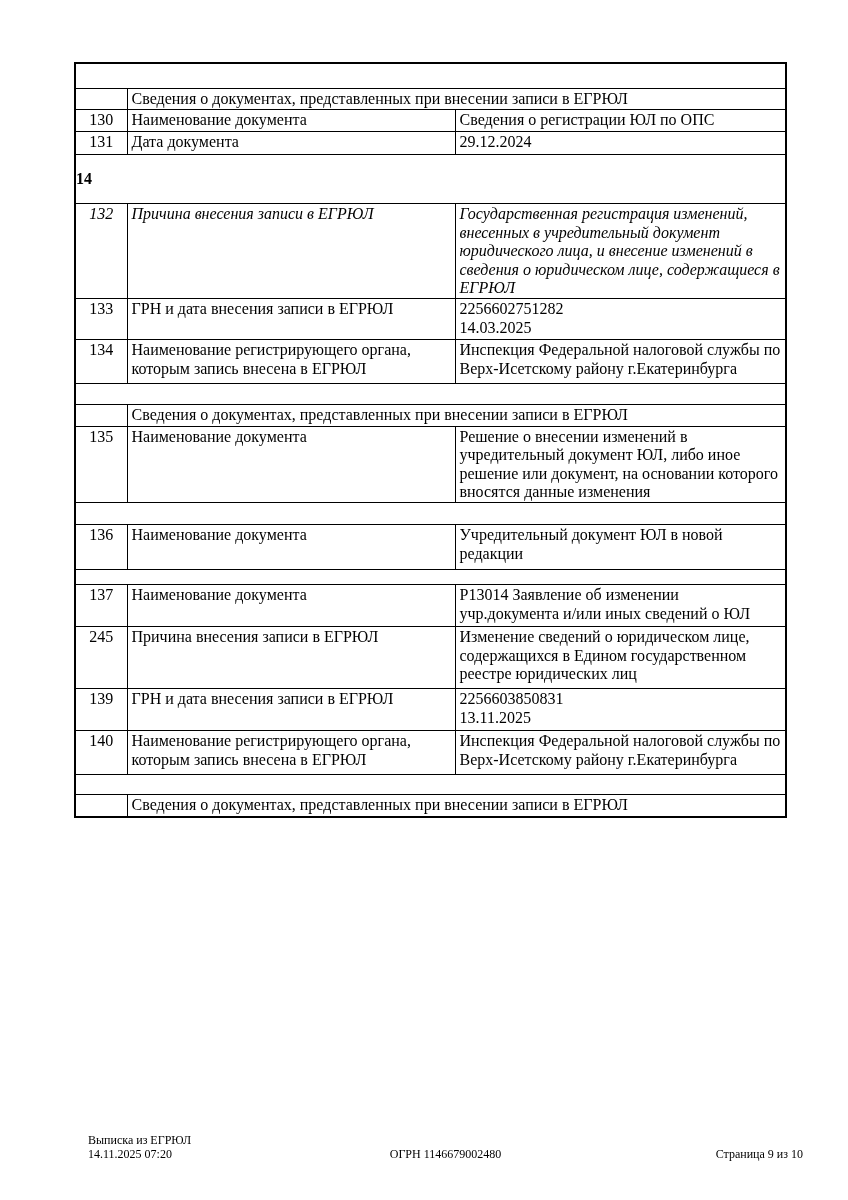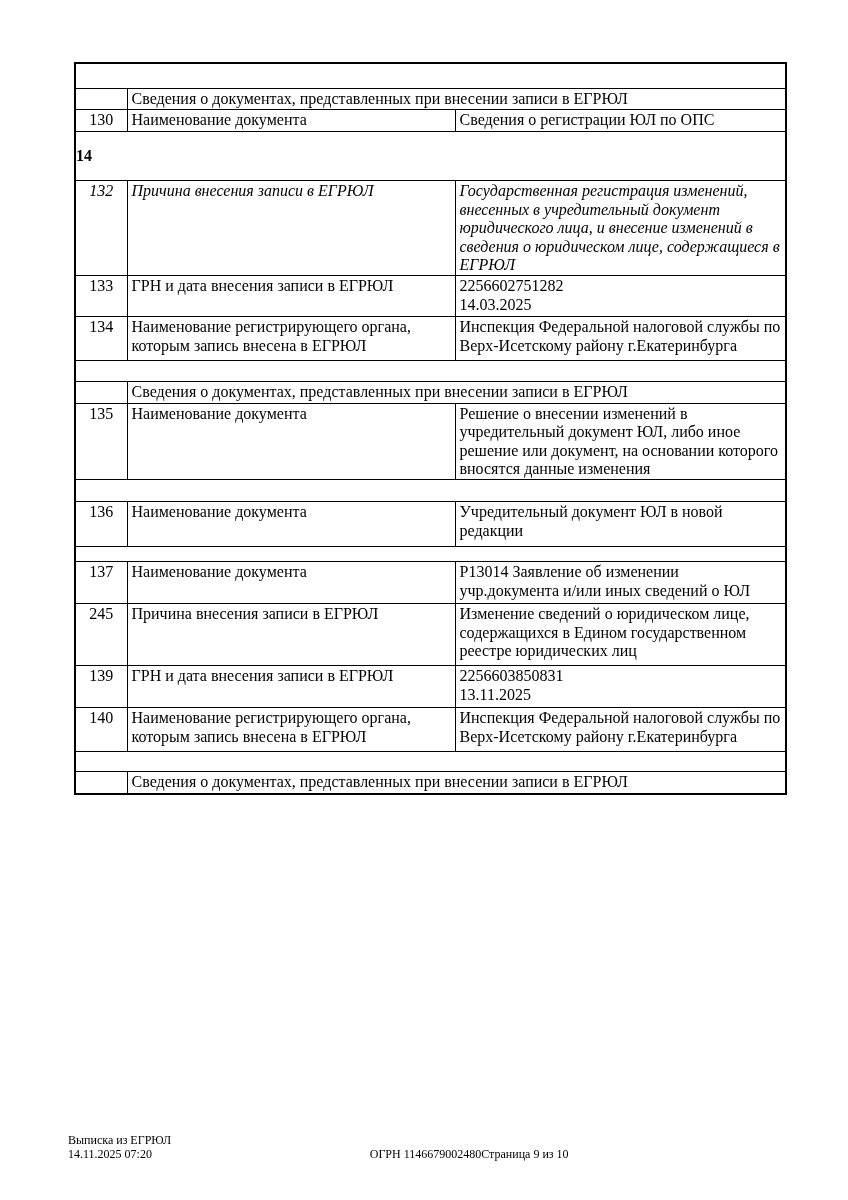--- a/index.html
+++ b/index.html
@@ -41,31 +41,31 @@
   }
   td.section-num-cell {
     font-weight: bold;
     padding: 15px 0;
   }
   td.spacer-cell {
     padding: 0;
   }
   .page-footer {
     position: absolute;
-    left: 68px;
+    left: 88px;
     top: 1133px;
     width: 715px;
     display: grid;
     grid-template-columns: 1fr auto 1fr;
     font-size: 12px;
     line-height: 14px;
   }
   .footer-left { grid-column: 1; text-align: left; }
   .footer-center { grid-column: 2; align-self: end; text-align: center; }
-  .footer-right { grid-column: 3; align-self: end; }
+  .footer-right { grid-column: 3; align-self: end; text-align: right; }
 </style>
 </head>
 <body>
 
 <table class="doc-table">
   <colgroup>
     <col style="width:52px">
     <col style="width:328px">
     <col style="width:331px">
   </colgroup>
@@ -74,20 +74,25 @@
         <td colspan="3" class="spacer-cell"></td>
       </tr>
       <tr style="height: 19px;">
         <td class="num-cell"></td>
         <td colspan="2">Сведения о документах, представленных при внесении записи в ЕГРЮЛ</td>
       </tr>
       <tr style="height: 22px;">
         <td class="num-cell">130</td>
         <td class="label-cell">Наименование документа</td>
         <td class="value-cell">Сведения о регистрации ЮЛ по ОПС</td>
+      </tr>
+      <tr style="height: 23px;">
+        <td class="num-cell">131</td>
+        <td class="label-cell">Дата документа</td>
+        <td class="value-cell">29.12.2024</td>
       </tr>
       <tr style="height: 23px;">
         <td colspan="3" class="section-num-cell">14</td>
       </tr>
       <tr style="height: 92px; font-style: italic;">
         <td class="num-cell">132</td>
         <td class="label-cell">Причина внесения записи в ЕГРЮЛ</td>
         <td class="value-cell">Государственная регистрация изменений, внесенных в учредительный документ юридического лица, и внесение изменений в сведения о юридическом лице, содержащиеся в ЕГРЮЛ</td>
       </tr>
       <tr style="height: 41px;">

